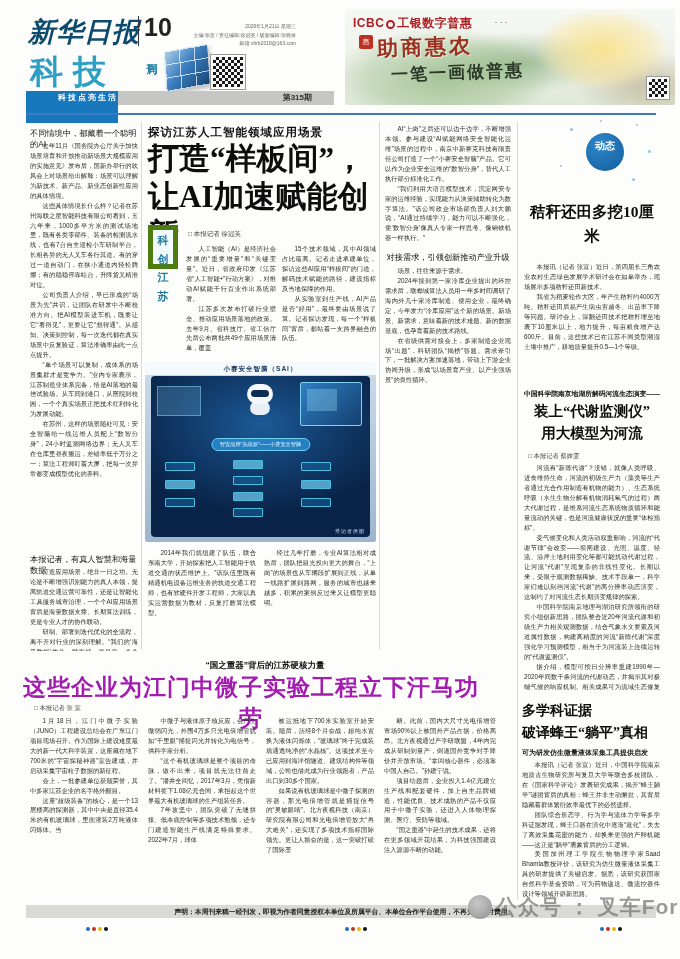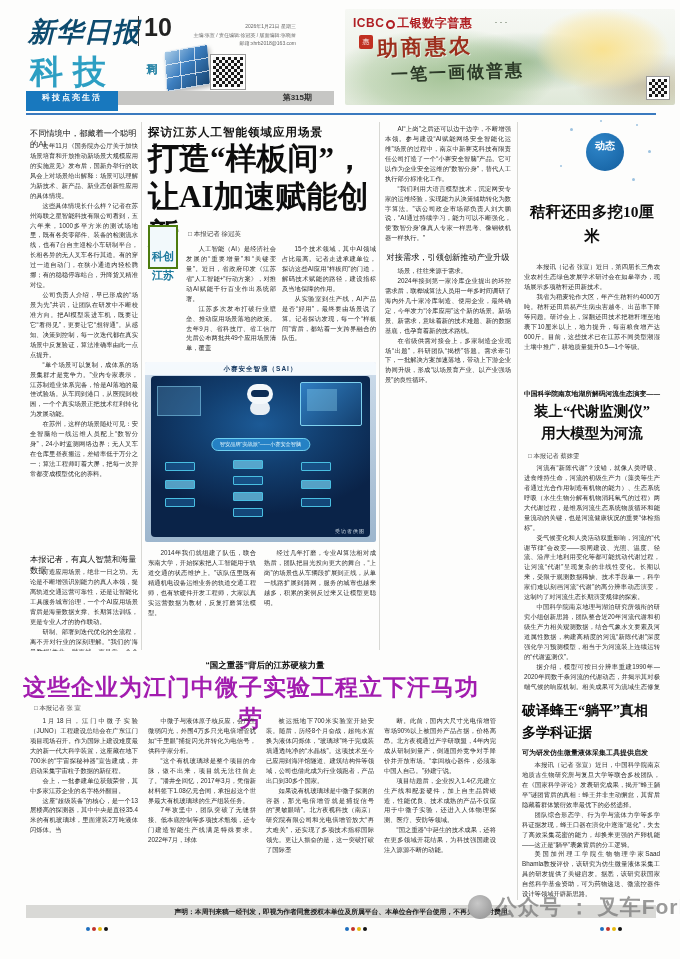--- a/index.html
+++ b/index.html
@@ -11,21 +11,21 @@
   .paper-name { position:absolute; left:28px; top:14px; font-size:27px; font-weight:bold; color:#0c4a6e; font-family:"Liberation Serif","DejaVu Serif",serif; font-style:italic; letter-spacing:1px; }
   .mast-divider { position:absolute; left:138px; top:16px; width:1px; height:30px; background:#333; }
   .page-num { position:absolute; left:144px; top:13px; font-size:25px; color:#222; font-weight:bold; }
   .date-block { position:absolute; left:186px; top:22px; width:110px; text-align:right; font-size:5px; color:#666; line-height:1.7; }
   .section-name { position:absolute; left:30px; top:50px; font-size:33px; font-weight:bold; color:#2d9fc3; letter-spacing:10px; font-family:"Liberation Serif","DejaVu Serif",serif; }
   .section-sub { position:absolute; left:146px; top:55px; width:12px; font-size:11px; color:#2d87a8; line-height:1.1; font-weight:bold; writing-mode:vertical-rl; text-orientation:upright; }
   .cube { position:absolute; left:165px; top:48px; width:44px; height:40px; background:linear-gradient(135deg,#9cc4e6 0%,#3d7fc0 45%,#1b4f86 100%); transform:rotate(-10deg) skewX(-6deg); border-radius:3px; box-shadow:2px 3px 4px rgba(0,0,0,.25);
     background-image:repeating-linear-gradient(0deg,rgba(255,255,255,.7) 0 1px,transparent 1px 13px),repeating-linear-gradient(90deg,rgba(255,255,255,.7) 0 1px,transparent 1px 15px),linear-gradient(135deg,#aecfe9 0%,#3d7fc0 45%,#16436f 100%); }
   .qr { background:repeating-conic-gradient(#1a1a1a 0% 25%, #f5f5f5 0% 50%) 0 0 / 6px 6px; border:2px solid #fff; outline:1px solid #999; }
   .qr-mast { position:absolute; left:211px; top:55px; width:34px; height:34px; }
-  .tag-bar-blue { position:absolute; left:26px; top:91px; width:92px; height:20px; background:#1878be; color:#fff; font-size:8px; font-weight:bold; text-align:center; line-height:14px; letter-spacing:2px; }
+  .tag-bar-blue { position:absolute; left:26px; top:91px; width:92px; height:32px; background:#1878be; color:#fff; font-size:8px; font-weight:bold; text-align:right; line-height:14px; letter-spacing:2px; }
   .tag-bar-gray { position:absolute; left:118px; top:91px; width:216px; height:14px; background:#c6c6c4; color:#333; font-size:8px; font-weight:bold; line-height:14px; text-align:right; padding-right:22px; }
   .header-rule { position:absolute; left:26px; top:113px; width:630px; height:2px; background:#3a7abf; }
 
   
   .ad { position:absolute; left:345px; top:9px; width:330px; height:96px; overflow:hidden; border-radius:2px;
     background:
       radial-gradient(90px 55px at 78% 42%, rgba(250,225,140,.95) 0%, rgba(250,230,160,.45) 55%, transparent 75%),
       radial-gradient(140px 60px at 30% 70%, rgba(110,160,90,.55) 0%, rgba(130,175,110,.3) 55%, transparent 80%),
       radial-gradient(120px 40px at 55% 55%, rgba(90,140,80,.45) 0%, transparent 75%),
       radial-gradient(100px 45px at 92% 80%, rgba(170,150,110,.5) 0%, transparent 75%),
@@ -42,21 +42,21 @@
   .body-text { font-size:6.3px; line-height:1.58; text-align:justify; color:#2b2b2b; overflow:hidden; }
   .body-text p { text-indent:2em; margin:0; }
   .subhead { font-size:8.2px; font-weight:normal; color:#111; }
   .byline { font-size:6.5px; color:#444; }
   .vrule { position:absolute; width:1px; background:#d8d8d4; }
 
   
   .kicker-main { position:absolute; left:148px; top:125px; width:228px; font-size:11.5px; font-weight:bold; color:#111; letter-spacing:1px; }
   .kicker-main::after { content:""; display:inline-block; width:52px; height:2px; background:#111; vertical-align:3px; margin-left:4px; }
   .headline-main { position:absolute; left:148px; top:140px; width:230px; font-size:31px; line-height:1.22; font-weight:bold; color:#0d0d0d; font-family:"Liberation Serif","DejaVu Serif",serif; letter-spacing:0px; }
-  .tagbox { position:absolute; left:148px; top:225px; width:30px; height:44px; border:2px solid #4d7c0f; color:#1d7a9e; font-size:11px; font-weight:bold; text-align:center; line-height:1.7; padding-top:20px; background:#f2f9fb; }
+  .tagbox { position:absolute; left:148px; top:225px; width:30px; height:44px; border:5px solid #4d7c0f; color:#1d7a9e; font-size:11px; font-weight:bold; text-align:center; line-height:1.7; padding-top:1px; background:#f2f9fb; }
   .figure { position:absolute; left:145px; top:362px; width:231px; height:180px; background:linear-gradient(180deg,#dfe9f2 0%,#c9d9e8 8%,#9db6cd 100%); overflow:hidden; border-radius:2px; }
   .fig-label { position:absolute; left:0; top:0; width:100%; height:13px; background:rgba(246,250,253,.95); color:#12365e; font-size:6.5px; font-weight:bold; text-align:center; line-height:13px; letter-spacing:1px; }
   .fig-screen { position:absolute; left:6px; top:14px; right:6px; bottom:5px; background:radial-gradient(140px 90px at 50% 30%, #1c5a96 0%, #123f70 45%, #0a2348 100%); border-radius:4px; }
   .robot-head { position:absolute; left:44%; top:8px; width:26px; height:20px; background:#f4f8fb; border-radius:10px; box-shadow:0 14px 0 -3px #e8eef4; }
   .robot-visor { position:absolute; left:4px; top:6px; width:18px; height:7px; background:#0c2c55; border-radius:4px; }
   .fig-monitor { position:absolute; right:8px; top:6px; width:62px; height:44px; background:linear-gradient(135deg,#2f7ec2,#14406f); border:1px solid #7fd2ef; border-radius:2px; }
   .fig-monitor::after { content:""; position:absolute; left:6px; top:6px; width:30px; height:22px; background:rgba(150,220,245,.35); }
   .fig-panel-l { position:absolute; left:6px; top:10px; width:44px; height:30px; background:rgba(120,190,230,.25); border:1px solid rgba(140,215,245,.5); }
   .fig-banner { position:absolute; left:50%; transform:translateX(-50%); top:62px; padding:2px 8px; background:rgba(40,140,210,.85); border:1px solid #6fd0f0; border-radius:7px; color:#eafaff; font-size:5.2px; white-space:nowrap; }
   .flow-box { position:absolute; width:30px; height:9px; border:1px solid #49bfe2; background:rgba(30,100,160,.55); border-radius:1px; }
@@ -236,22 +236,22 @@
     <p>被运抵地下700米实验室开始安装。随后，历经8个月奋战，超纯水置换为液体闪烁体，“玻璃球”终于完成装填通透纯净的“水晶核”。这项技术至今已应用到海洋馆隧道、建筑结构件等领域，公司也借此成为行业领跑者，产品出口到30多个国家。</p>
     <p>如果说有机玻璃球是中微子探测的容器，那光电倍增管就是捕捉信号的“灵敏眼睛”。北方夜视科技（南京）研究院有限公司和光电倍增管放大“再大难关”，还实现了多项技术指标国际领先。更让人振奋的是，这一突破打破了国际垄</p>
   </div>
   <div class="body-text" style="position:absolute;left:384px;top:716px;width:112px;height:184px;">
     <p>断。此前，国内大尺寸光电倍增管市场90%以上被国外产品占据，价格高昂。北方夜视通过产学研联盟，4年内完成从研制到量产，倒逼国外竞争对手降价并开放市场。“拿回核心器件，必须靠中国人自己。”孙建宁说。</p>
     <p>项目结题后，企业投入1.4亿元建立生产线和配套硬件，加上自主品牌锻造，性能优良、技术成熟的产品不仅应用于中微子实验，还进入人体物理探测、医疗、安防等领域。</p>
     <p>“国之重器”中诞生的技术成果，还将在更多领域开花结果，为科技强国建设注入源源不断的动能。</p>
   </div>
 
   <div class="bee-h">
+    <div>多学科证据</div>
     <div>破译蜂王“躺平”真相</div>
-    <div>多学科证据</div>
   </div>
   <div class="bee-sub">可为研发仿生微量液体采集工具提供启发</div>
   <div class="body-text" style="position:absolute;left:522px;top:760px;width:138px;height:140px;">
     <p>本报讯（记者 张宣）近日，中国科学院南京地质古生物研究所与复旦大学等联合多校团队，在《国家科学评论》发表研究成果，揭开“蜂王躺平”谜团背后的真相：蜂王并非主动懈怠，其背后隐藏着群体繁衍效率最优下的必然选择。</p>
     <p>团队综合形态学、行为学与流体力学等多学科证据发现，蜂王口器在演化中逐渐“退化”，失去了高效采集花蜜的能力，却换来更强的产卵机能——这正是“躺平”表象背后的分工逻辑。</p>
     <p>美国加州理工学院生物物理学家Saad Bhamla教授评价，该研究为仿生微量液体采集工具的研发提供了关键启发。据悉，该研究获国家自然科学基金资助，可为药物递送、微流控器件设计等领域开辟新思路。</p>
   </div>
 
   <div class="footer-bar">声明：本周刊来稿一经刊发，即视为作者同意授权本单位及所属平台、本单位合作平台使用，不再另行支付费用</div>
   <div class="watermark"><span class="wm-logo"></span><span>公众号 ： 叉车Forklift</span></div>

